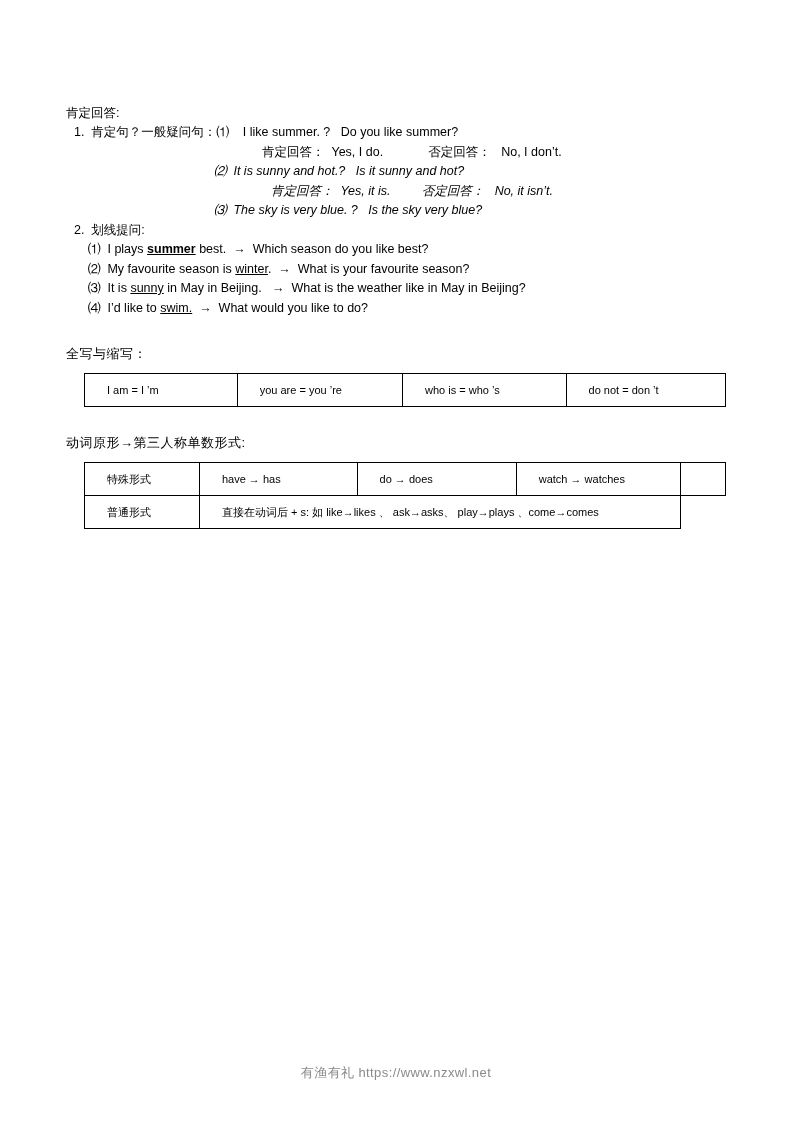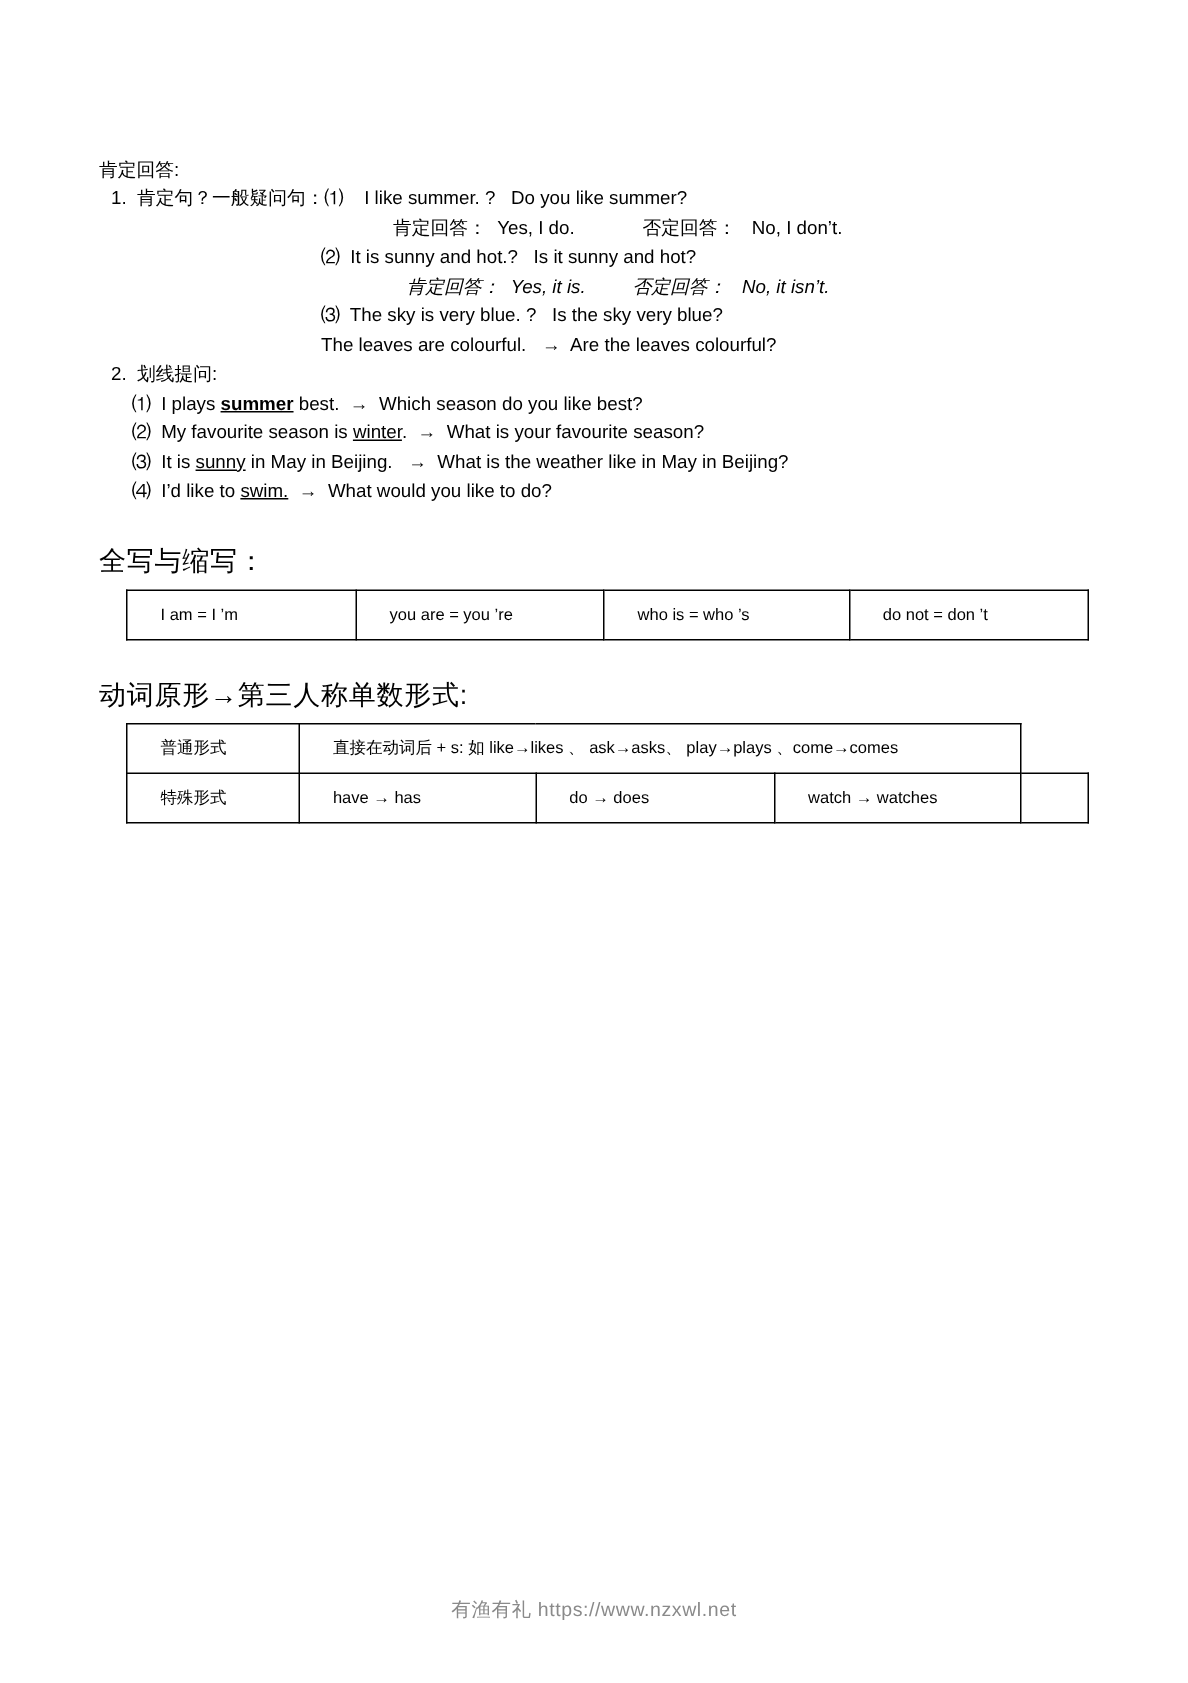--- a/index.html
+++ b/index.html
@@ -27,31 +27,31 @@
     line-height: 19px;
     margin: 0;
   }
   .line {
     font-size: 12.5px;
     line-height: 19.5px;
     white-space: pre;
   }
   .indent-1 { padding-left: 8px; }
   .indent-2 { padding-left: 22px; }
-  .indent-3 { padding-left: 148px; }
+  .indent-3 { padding-left: 148px; font-style: italic; }
   .indent-4 { padding-left: 196px; }
   .indent-5 { padding-left: 205px; font-style: italic; }
   .underline { text-decoration: underline; }
   .bold-underline { font-weight: bold; text-decoration: underline; }
 
   .block-gap-sm { height: 9px; }
   .block-gap-md { height: 26px; }
 
   .head2 {
-    font-size: 18px;
+    font-size: 13px;
     line-height: 20px;
     margin: 0;
     letter-spacing: 0.5px;
   }
 
   table.grid {
     border-collapse: collapse;
     font-size: 11px;
     margin-left: 18px;
   }
@@ -92,21 +92,20 @@
 <div class="page">
 
   <div class="sec-title">肯定回答:</div>
 
   <div class="line indent-1"><span>1.  肯定句？一般疑问句：</span><span>⑴    I like summer. ?   Do you like summer?</span></div>
 
   <div class="line indent-4">肯定回答：  Yes, I do.             否定回答：   No, I don’t.</div>
   <div class="line indent-3">⑵  It is sunny and hot.?   Is it sunny and hot?</div>
   <div class="line indent-5">肯定回答：  Yes, it is.         否定回答：   No, it isn’t.</div>
   <div class="line indent-3">⑶  The sky is very blue. ?   Is the sky very blue?</div>
-  <div class="line indent-3">The leaves are colourful.   →  Are the leaves colourful?</div>
 
   <div class="line indent-1">2.  划线提问:</div>
 
   <div class="line indent-2"><span>⑴  I plays </span><span class="bold-underline">summer</span><span> best.  →  Which season do you like best?</span></div>
 
   <div class="line indent-2"><span>⑵  My favourite season is </span><span class="underline">winter</span><span>.  →  What is your favourite season?</span></div>
 
   <div class="line indent-2"><span>⑶  It is </span><span class="underline">sunny</span><span> in May in Beijing.   →  What is the weather like in May in Beijing?</span></div>
 
   <div class="line indent-2"><span>⑷  I’d like to </span><span class="underline">swim.</span><span>  →  What would you like to do?</span></div>
@@ -130,27 +129,27 @@
 
   <div class="block-gap-md"></div>
 
   <div class="head2">动词原形→第三人称单数形式:</div>
 
   <div class="block-gap-sm"></div>
 
   <table class="grid verb">
     <tbody>
         <tr>
-      <td class="c1">普通形式</td>
-      <td class="wide" colspan="3">直接在动词后 + s:    如   like→likes 、 ask→asks、  play→plays 、come→comes</td>
-    </tr>
-    <tr>
       <td class="c1">特殊形式</td>
       <td class="c2">have  →   has</td>
       <td class="c3">do  →   does</td>
       <td class="c4">watch  →   watches</td>
       <td></td>
+    </tr>
+    <tr>
+      <td class="c1">普通形式</td>
+      <td class="wide" colspan="3">直接在动词后 + s:    如   like→likes 、 ask→asks、  play→plays 、come→comes</td>
     </tr>
   </tbody>
     </table>
 
   <div class="footer">有渔有礼 https://www.nzxwl.net</div>
 </div>
 
 </body></html>

